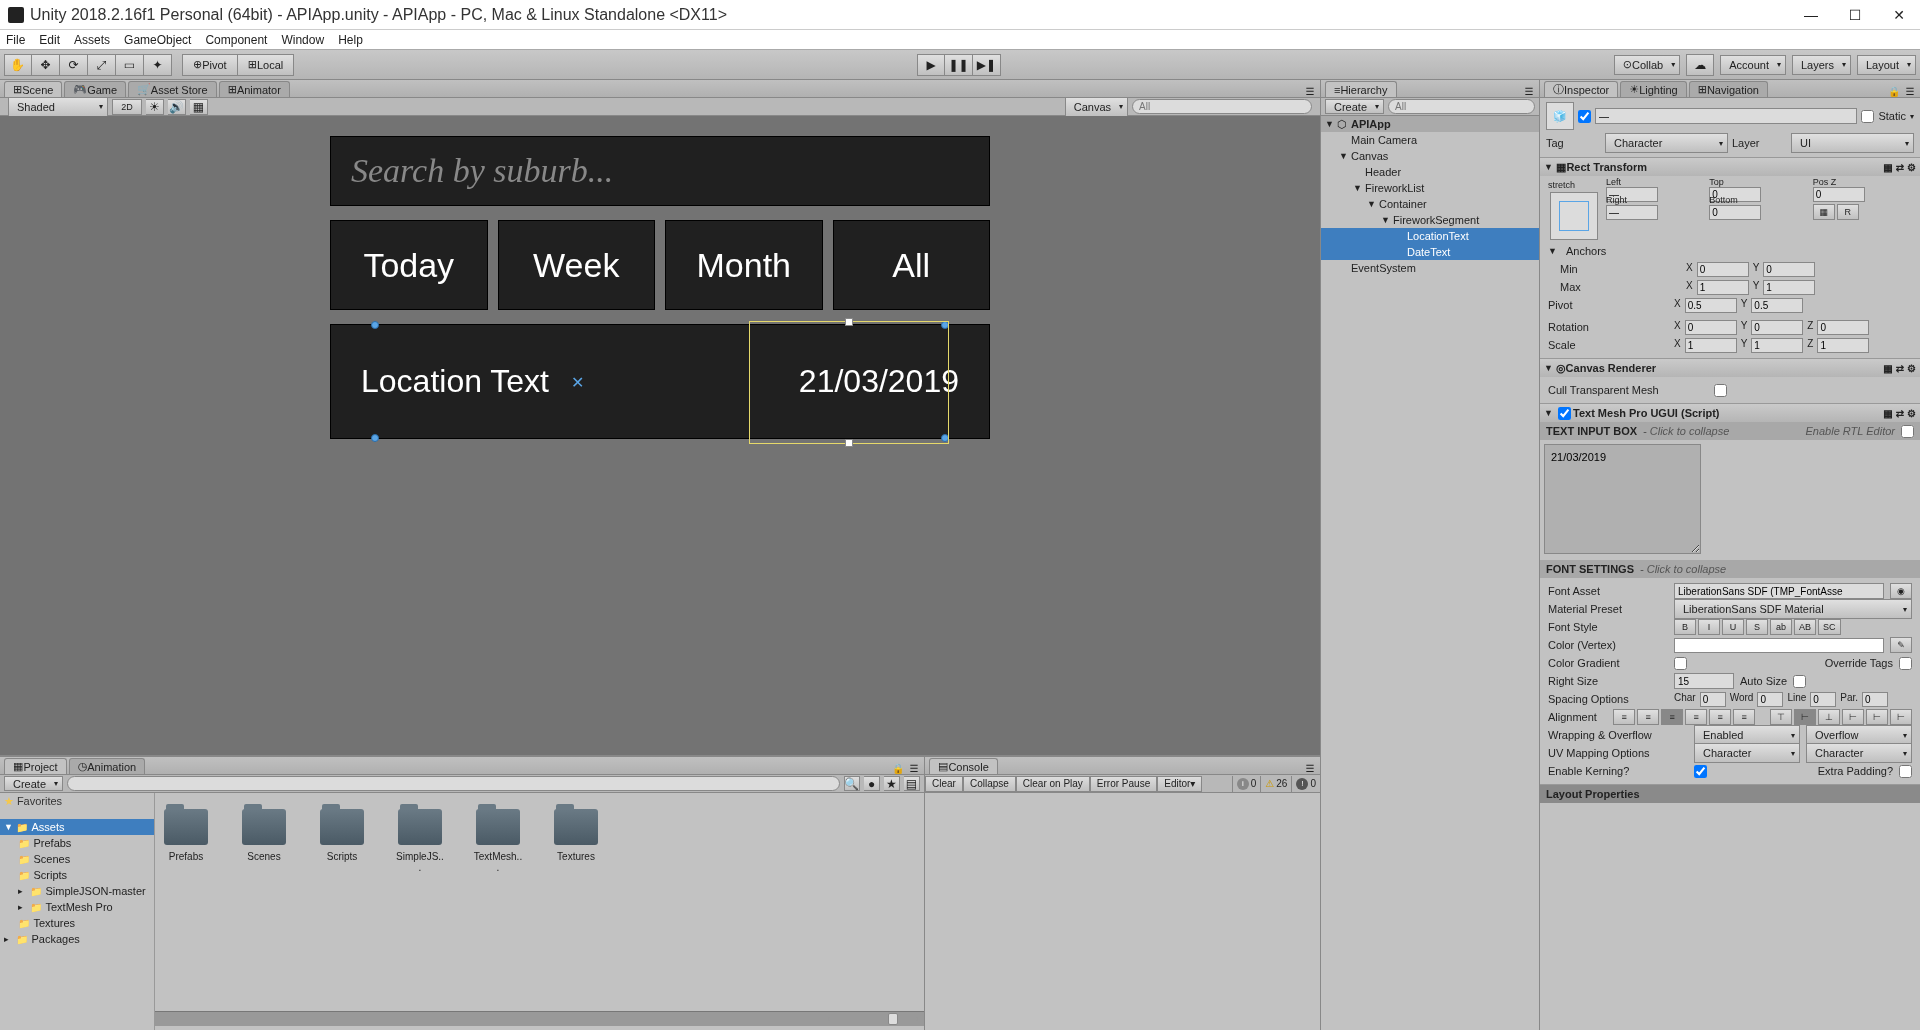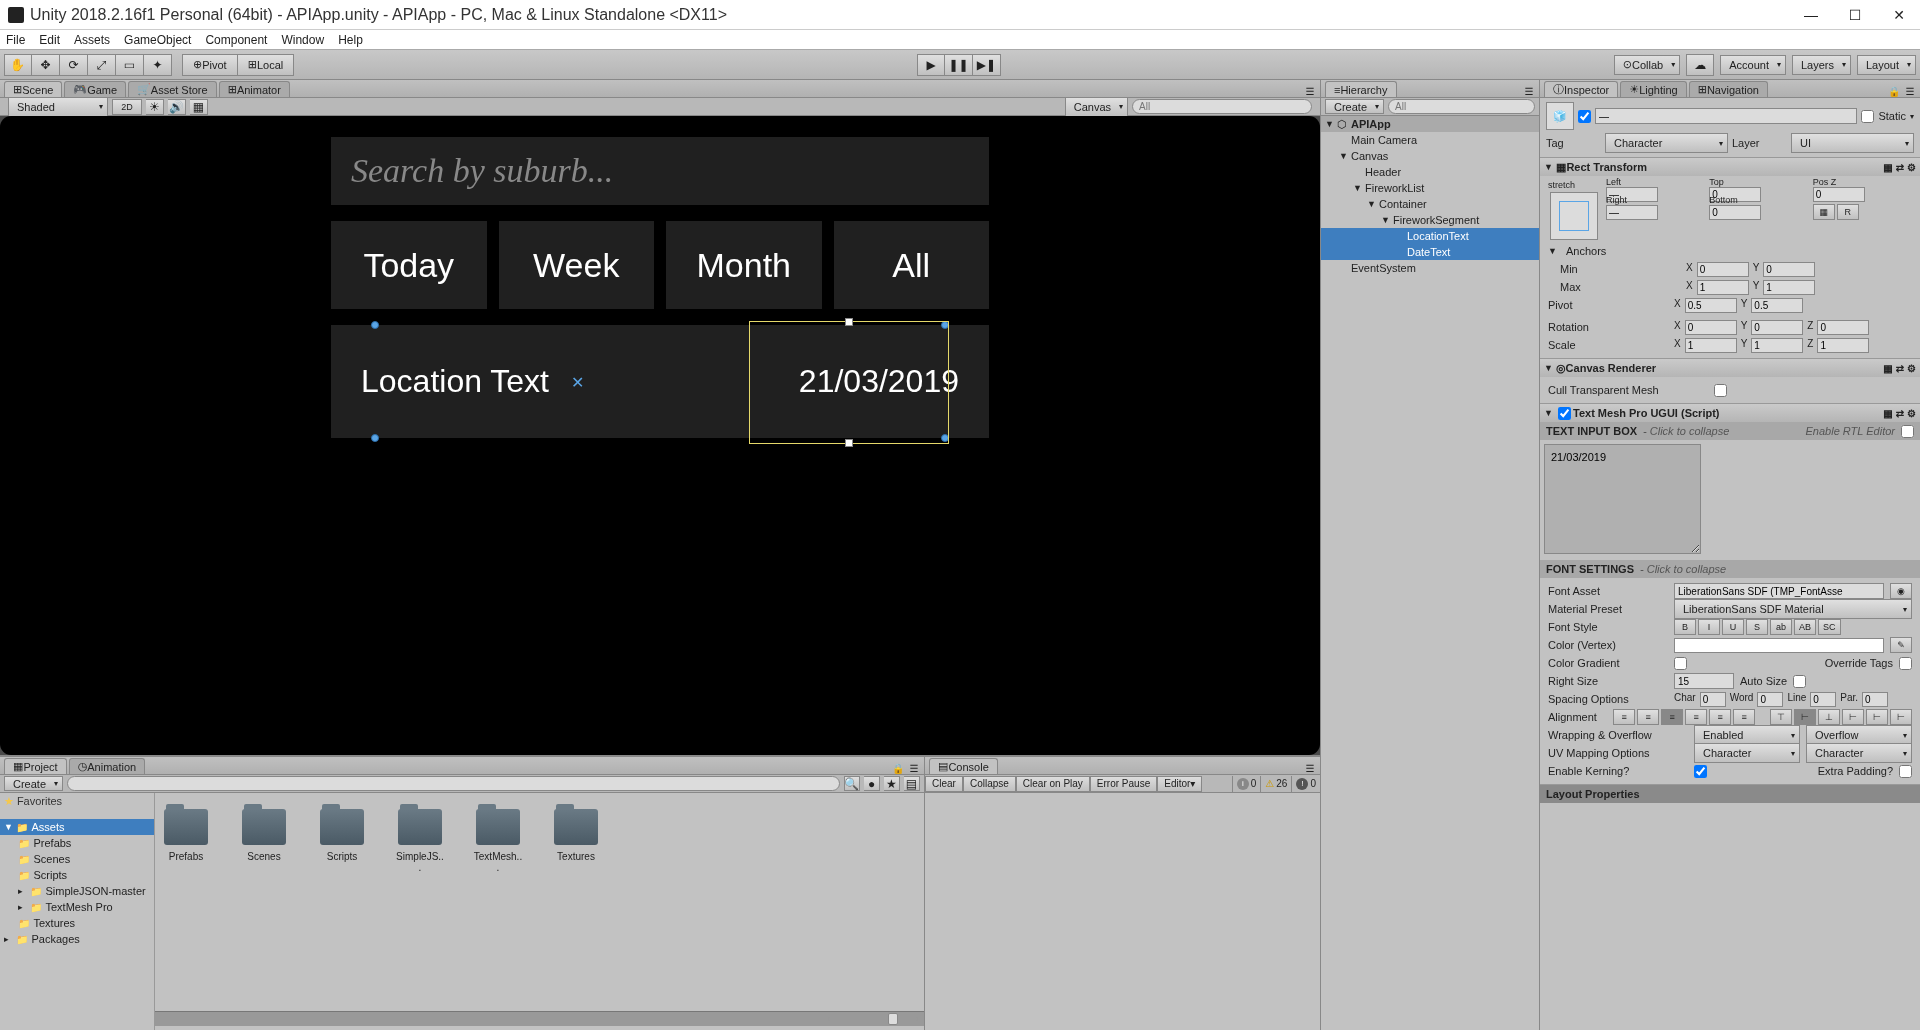--- a/index.html
+++ b/index.html
@@ -37,21 +37,21 @@
 
 .tabbar { height: 18px; background: linear-gradient(#c0c0c0,#b0b0b0); display: flex; align-items: flex-end; border-bottom: 1px solid #888; padding-left: 4px; position: relative;}
 .tab { height: 16px; background: #aaa; border: 1px solid #888; border-bottom: none; padding: 0 8px; font-size: 11px; border-radius: 3px 3px 0 0; margin-right: 2px; display: flex; align-items: center; cursor: pointer;}
 .tab.active { background: #c2c2c2; }
 .tabbar .tab-right { margin-left: auto; display: flex; gap: 3px; padding-right: 4px; align-items: center;}
 .mini-icon { width: 12px; height: 12px; display:inline-flex; align-items:center; justify-content:center; font-size:10px; }
 
 
 .scene-toolbar { height: 18px; background: #b8b8b8; border-bottom: 1px solid #888; display: flex; align-items: center; padding: 0 8px; gap: 4px; font-size: 10px;}
 .scene-view { flex: 1; background: #4a4a4a; position: relative; overflow: hidden;}
-.canvas-bg { position: absolute; inset: 0; background: #000000; display: flex; justify-content: center; border-radius: 11px; }
+.canvas-bg { position: absolute; inset: 0; background: #737373; display: flex; justify-content: center; }
 .phone-canvas { margin-top: 20px; width: 660px; }
 .search-box { background: #202020; height: 70px; display: flex; align-items: center; padding: 0 20px; margin-bottom: 14px; border: 1px solid #000;}
 .search-box span { color: #888; font-style: italic; font-size: 34px; font-family: Georgia, serif;}
 .filter-row { display: flex; gap: 10px; margin-bottom: 14px;}
 .filter-btn { flex: 1; background: #202020; height: 90px; display: flex; align-items: center; justify-content: center; color: #fff; font-size: 34px; border: 1px solid #000;}
 .segment { background: #202020; height: 115px; display: flex; align-items: center; padding: 0 30px; border: 1px solid #000; position: relative; gap: 31px;}
 .segment .loc { color: #fff; font-size: 32px; flex: 1;}
 .segment .date { color: #fff; font-size: 32px; position: relative;}
 .selection-box { position: absolute; border: 1px solid #e6d96a; pointer-events: none;}
 .sel-handle { position: absolute; width: 8px; height: 8px; background: #5aa5e6; border: 1px solid #2a6ca8; border-radius: 50%;}

